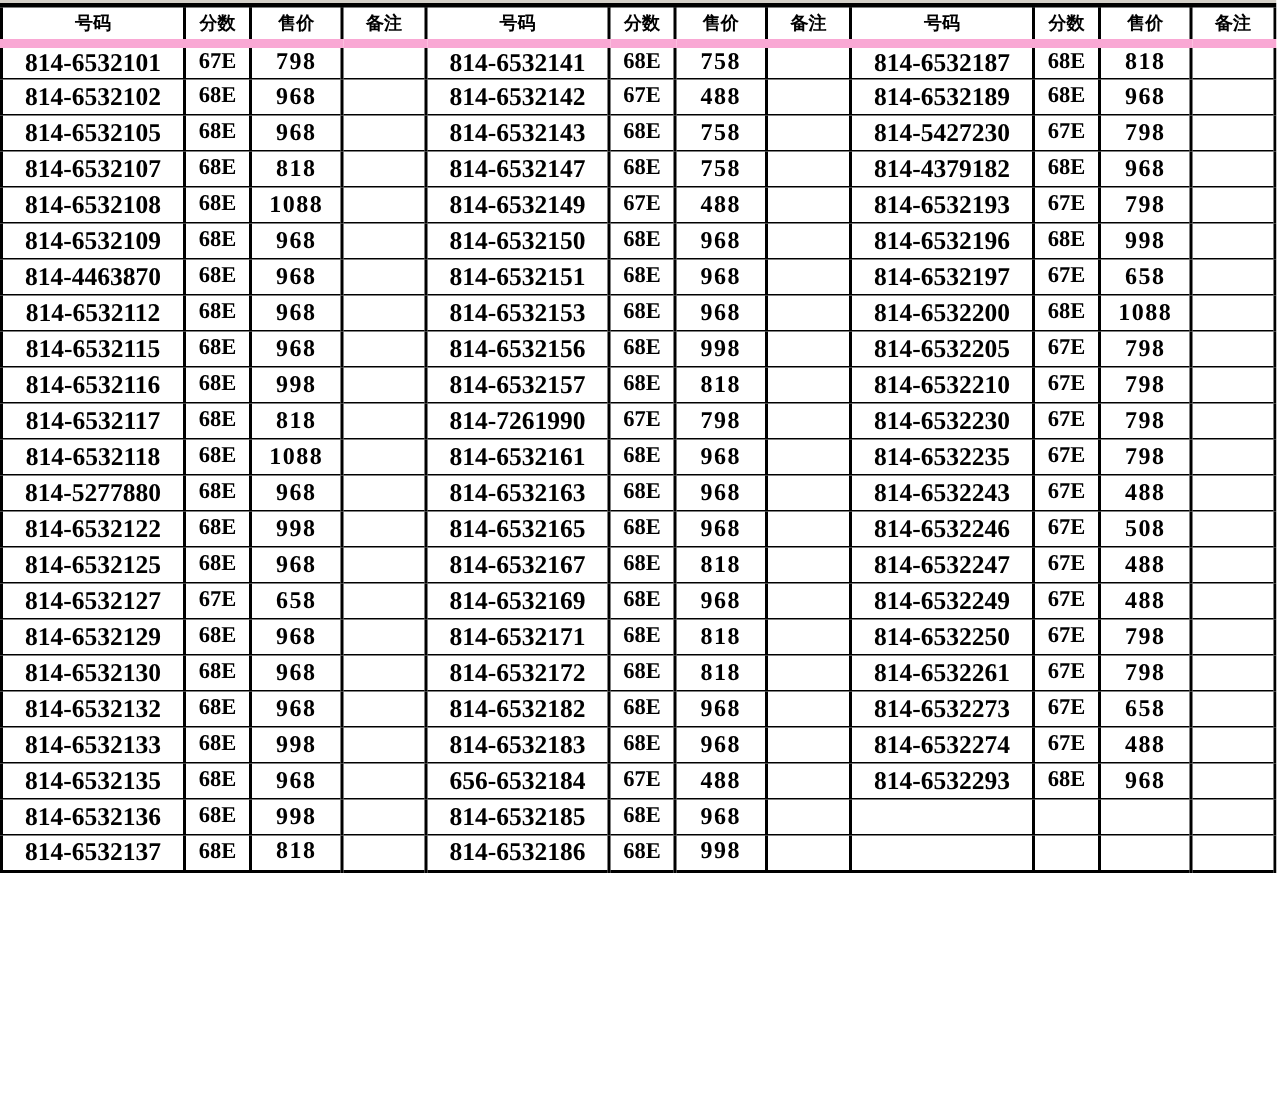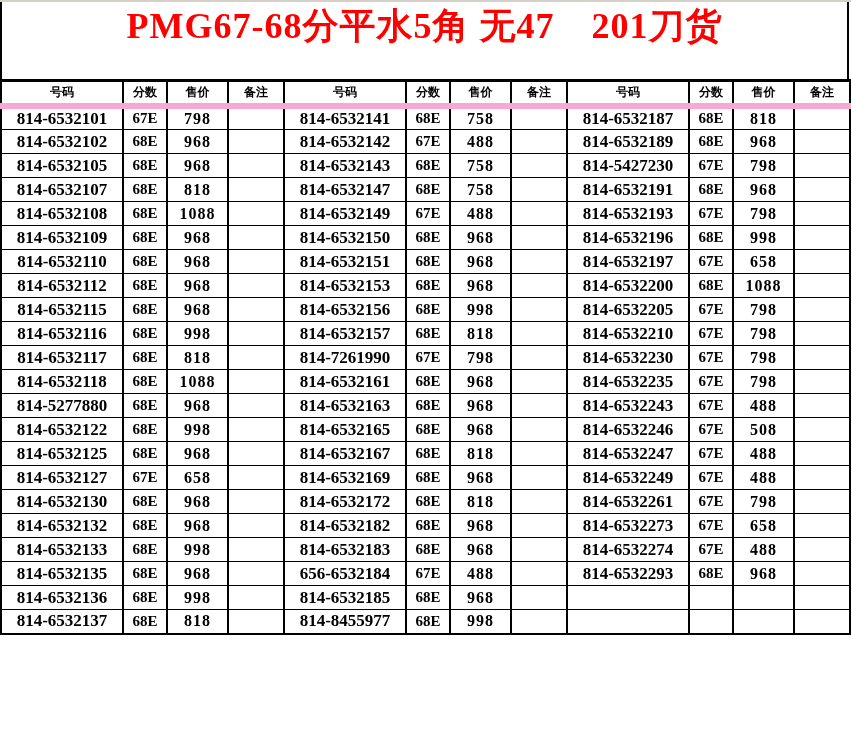--- a/index.html
+++ b/index.html
@@ -38,23 +38,20 @@
   td.c-grade{font-size:15px;}
   td.c-price{font-size:16px;letter-spacing:1px;}
   .red-text{color:#ff0000;}
 </style>
 </head>
 <body>
 
 <div class="top-strip"></div>
 
 <div class="sheet">
-  <div class="title-box">
-    <span class="title-text">PMG67-68分平水5角 无47　201刀货</span>
-  </div>
   <table class="price-table">
     <colgroup>
         <col style="width: 122px;">
         <col style="width: 44px;">
         <col style="width: 61px;">
         <col style="width: 56px;">
         <col style="width: 122px;">
         <col style="width: 44px;">
         <col style="width: 61px;">
         <col style="width: 56px;">
@@ -124,21 +121,21 @@
         </tr>
         <tr>
           <td class="c-num bg-orange">814-6532107</td>
           <td class="c-grade bg-orange red-text">68E</td>
           <td class="c-price bg-yellow red-text">818</td>
           <td class="c-note bg-white"></td>
           <td class="c-num bg-orange">814-6532147</td>
           <td class="c-grade bg-orange red-text">68E</td>
           <td class="c-price bg-yellow red-text">758</td>
           <td class="c-note bg-white"></td>
-          <td class="c-num bg-orange red-text">814-6532191</td>
+          <td class="c-num bg-orange red-text">814-4379182</td>
           <td class="c-grade bg-orange red-text">68E</td>
           <td class="c-price bg-yellow red-text">968</td>
           <td class="c-note bg-white"></td>
         </tr>
         <tr>
           <td class="c-num bg-orange">814-6532108</td>
           <td class="c-grade bg-orange red-text">68E</td>
           <td class="c-price bg-yellow red-text">1088</td>
           <td class="c-note bg-white"></td>
           <td class="c-num bg-orange">814-6532149</td>
@@ -158,21 +155,21 @@
           <td class="c-num bg-orange">814-6532150</td>
           <td class="c-grade bg-orange red-text">68E</td>
           <td class="c-price bg-yellow red-text">968</td>
           <td class="c-note bg-white"></td>
           <td class="c-num bg-orange red-text">814-6532196</td>
           <td class="c-grade bg-orange red-text">68E</td>
           <td class="c-price bg-yellow red-text">998</td>
           <td class="c-note bg-white"></td>
         </tr>
         <tr>
-          <td class="c-num bg-orange">814-6532110</td>
+          <td class="c-num bg-orange">814-4463870</td>
           <td class="c-grade bg-orange red-text">68E</td>
           <td class="c-price bg-yellow red-text">968</td>
           <td class="c-note bg-white"></td>
           <td class="c-num bg-orange">814-6532151</td>
           <td class="c-grade bg-orange red-text">68E</td>
           <td class="c-price bg-yellow red-text">968</td>
           <td class="c-note bg-white"></td>
           <td class="c-num bg-orange">814-6532197</td>
           <td class="c-grade bg-orange">67E</td>
           <td class="c-price bg-yellow">658</td>
@@ -295,20 +292,34 @@
           <td class="c-grade bg-orange">67E</td>
           <td class="c-price bg-yellow">658</td>
           <td class="c-note bg-white"></td>
           <td class="c-num bg-orange">814-6532169</td>
           <td class="c-grade bg-orange red-text">68E</td>
           <td class="c-price bg-yellow red-text">968</td>
           <td class="c-note bg-white"></td>
           <td class="c-num bg-orange">814-6532249</td>
           <td class="c-grade bg-orange">67E</td>
           <td class="c-price bg-yellow">488</td>
+          <td class="c-note bg-white"></td>
+        </tr>
+        <tr>
+          <td class="c-num bg-orange">814-6532129</td>
+          <td class="c-grade bg-orange red-text">68E</td>
+          <td class="c-price bg-yellow red-text">968</td>
+          <td class="c-note bg-white"></td>
+          <td class="c-num bg-orange">814-6532171</td>
+          <td class="c-grade bg-orange red-text">68E</td>
+          <td class="c-price bg-yellow red-text">818</td>
+          <td class="c-note bg-white"></td>
+          <td class="c-num bg-orange">814-6532250</td>
+          <td class="c-grade bg-orange">67E</td>
+          <td class="c-price bg-yellow">798</td>
           <td class="c-note bg-white"></td>
         </tr>
         <tr>
           <td class="c-num bg-orange">814-6532130</td>
           <td class="c-grade bg-orange red-text">68E</td>
           <td class="c-price bg-yellow red-text">968</td>
           <td class="c-note bg-white"></td>
           <td class="c-num bg-orange">814-6532172</td>
           <td class="c-grade bg-orange red-text">68E</td>
           <td class="c-price bg-yellow red-text">818</td>
@@ -372,21 +383,21 @@
           <td class="c-num bg-white"></td>
           <td class="c-grade bg-white"></td>
           <td class="c-price bg-white"></td>
           <td class="c-note bg-white"></td>
         </tr>
         <tr>
           <td class="c-num bg-orange">814-6532137</td>
           <td class="c-grade bg-orange red-text">68E</td>
           <td class="c-price bg-yellow red-text">818</td>
           <td class="c-note bg-white"></td>
-          <td class="c-num bg-orange red-text">814-8455977</td>
+          <td class="c-num bg-orange red-text">814-6532186</td>
           <td class="c-grade bg-orange red-text">68E</td>
           <td class="c-price bg-yellow red-text">998</td>
           <td class="c-note bg-white"></td>
           <td class="c-num bg-white"></td>
           <td class="c-grade bg-white"></td>
           <td class="c-price bg-white"></td>
           <td class="c-note bg-white"></td>
         </tr>
       </tbody>
   </table>

